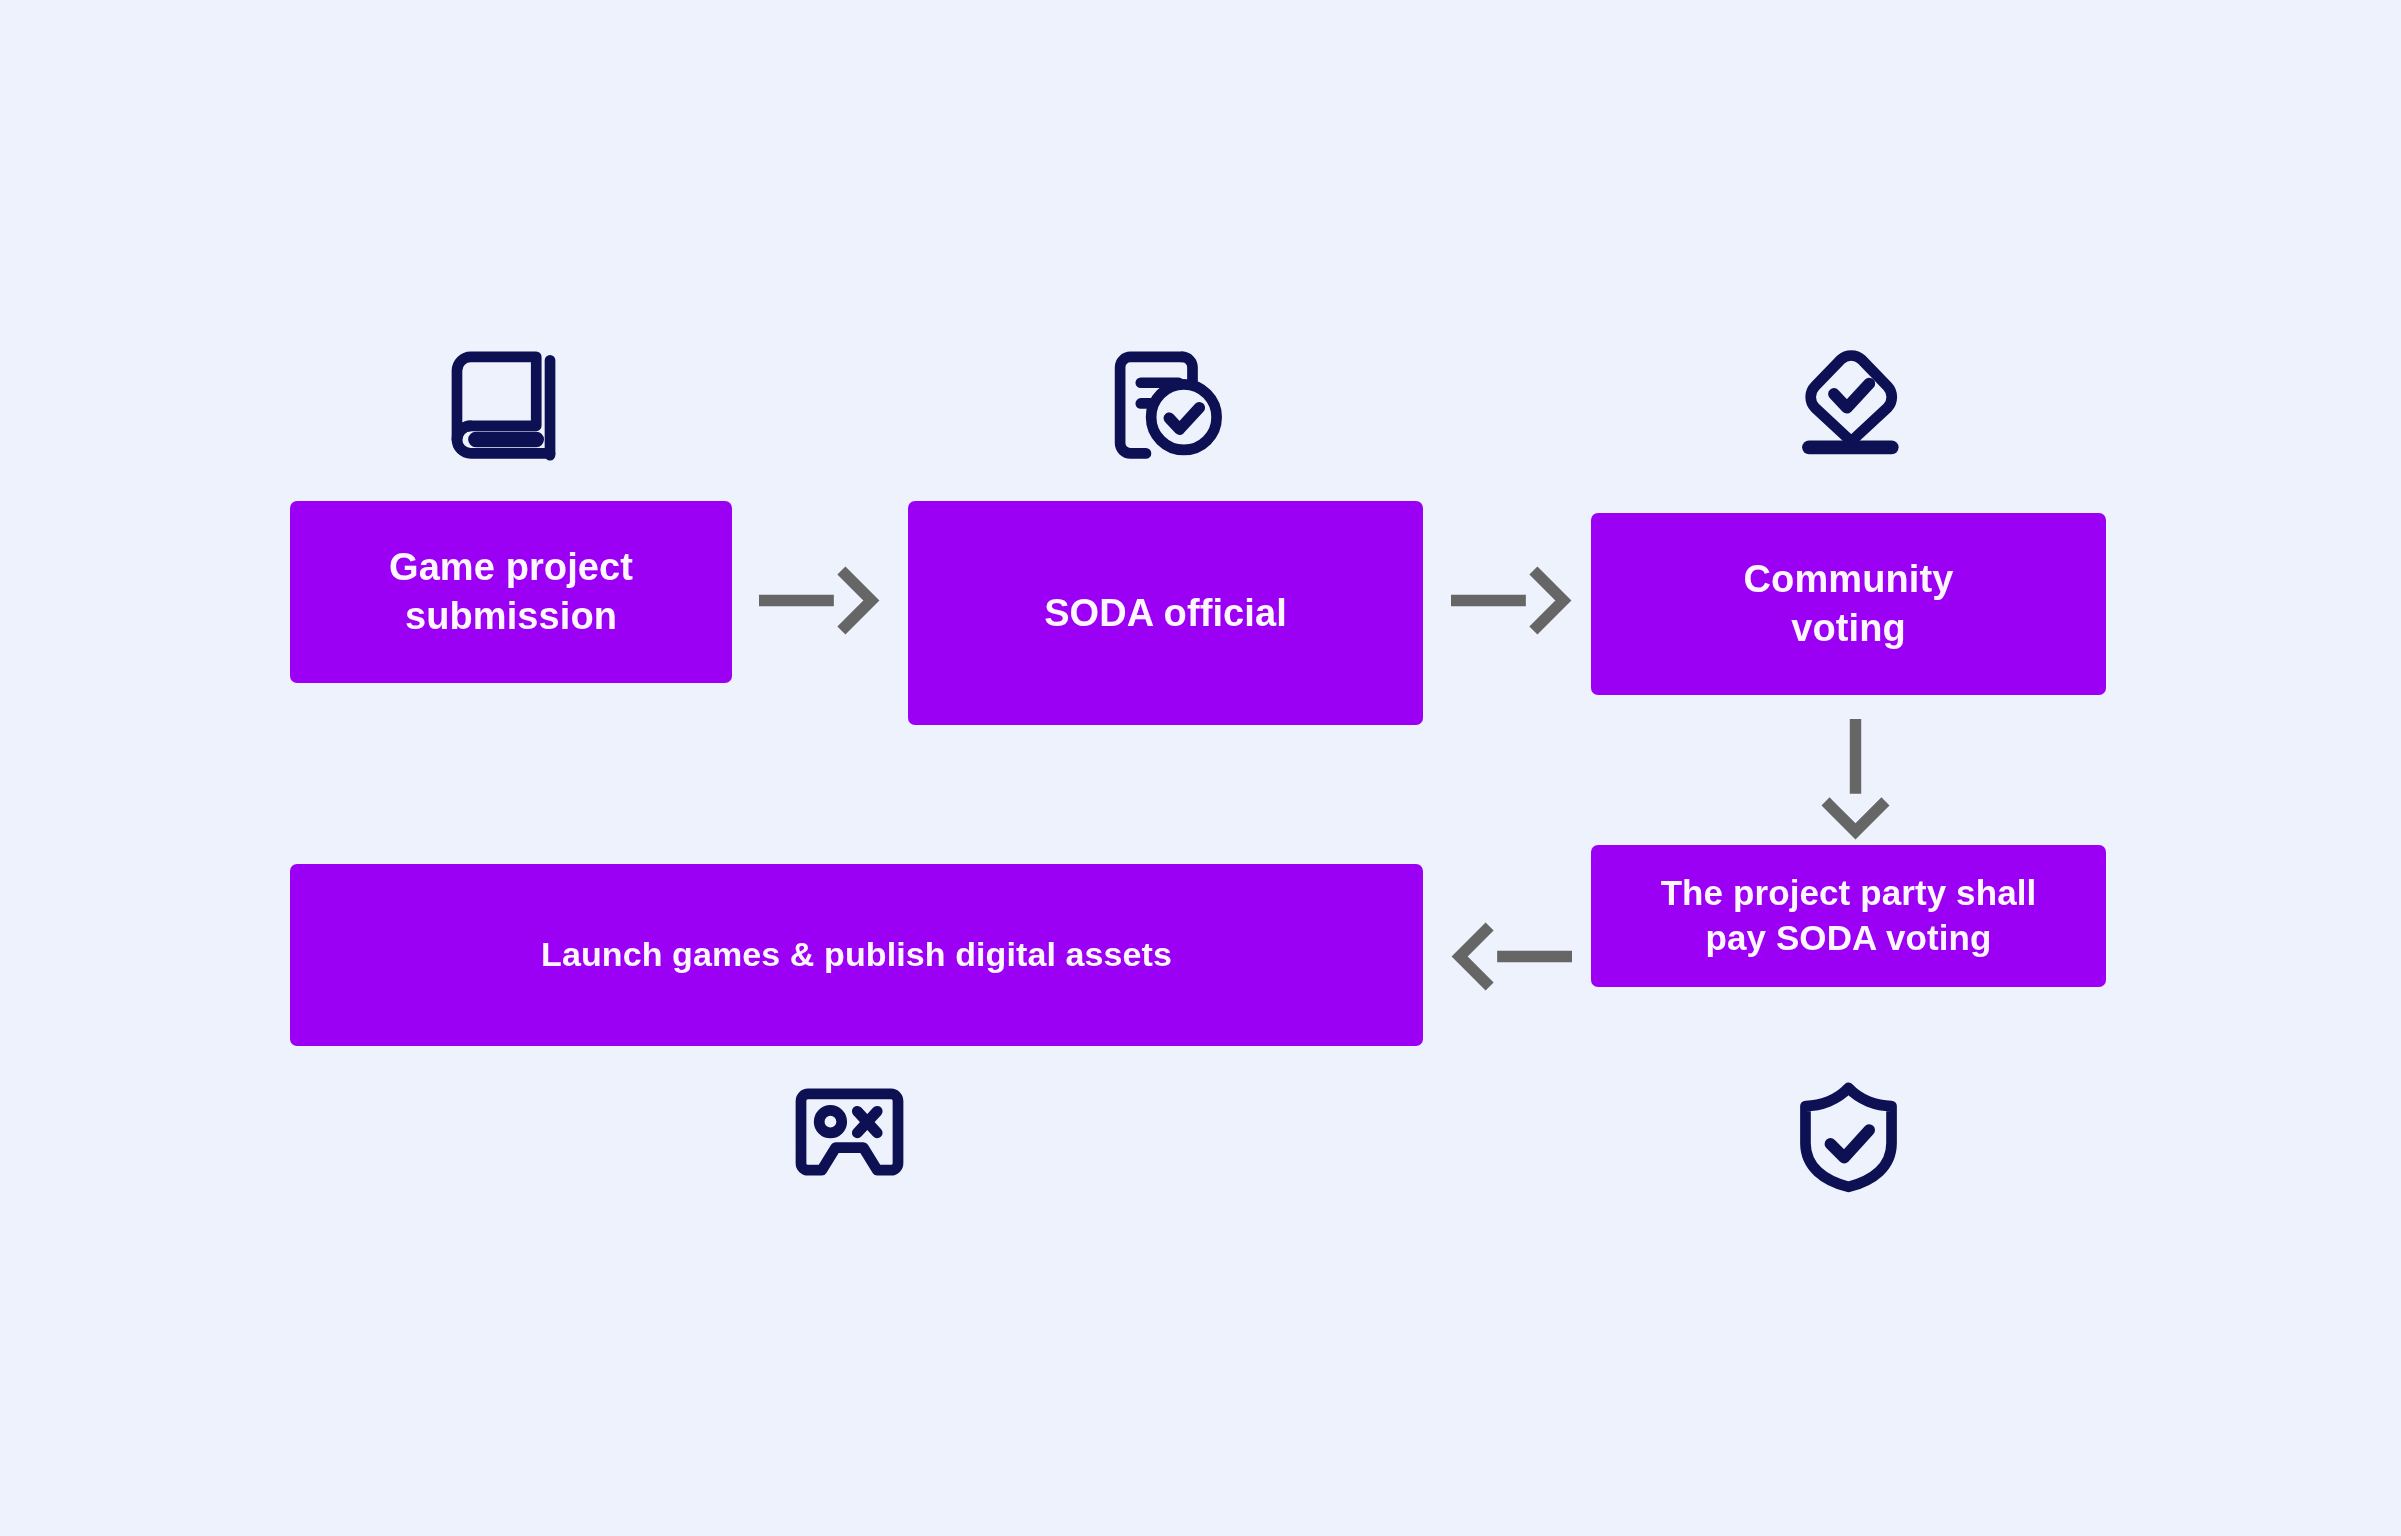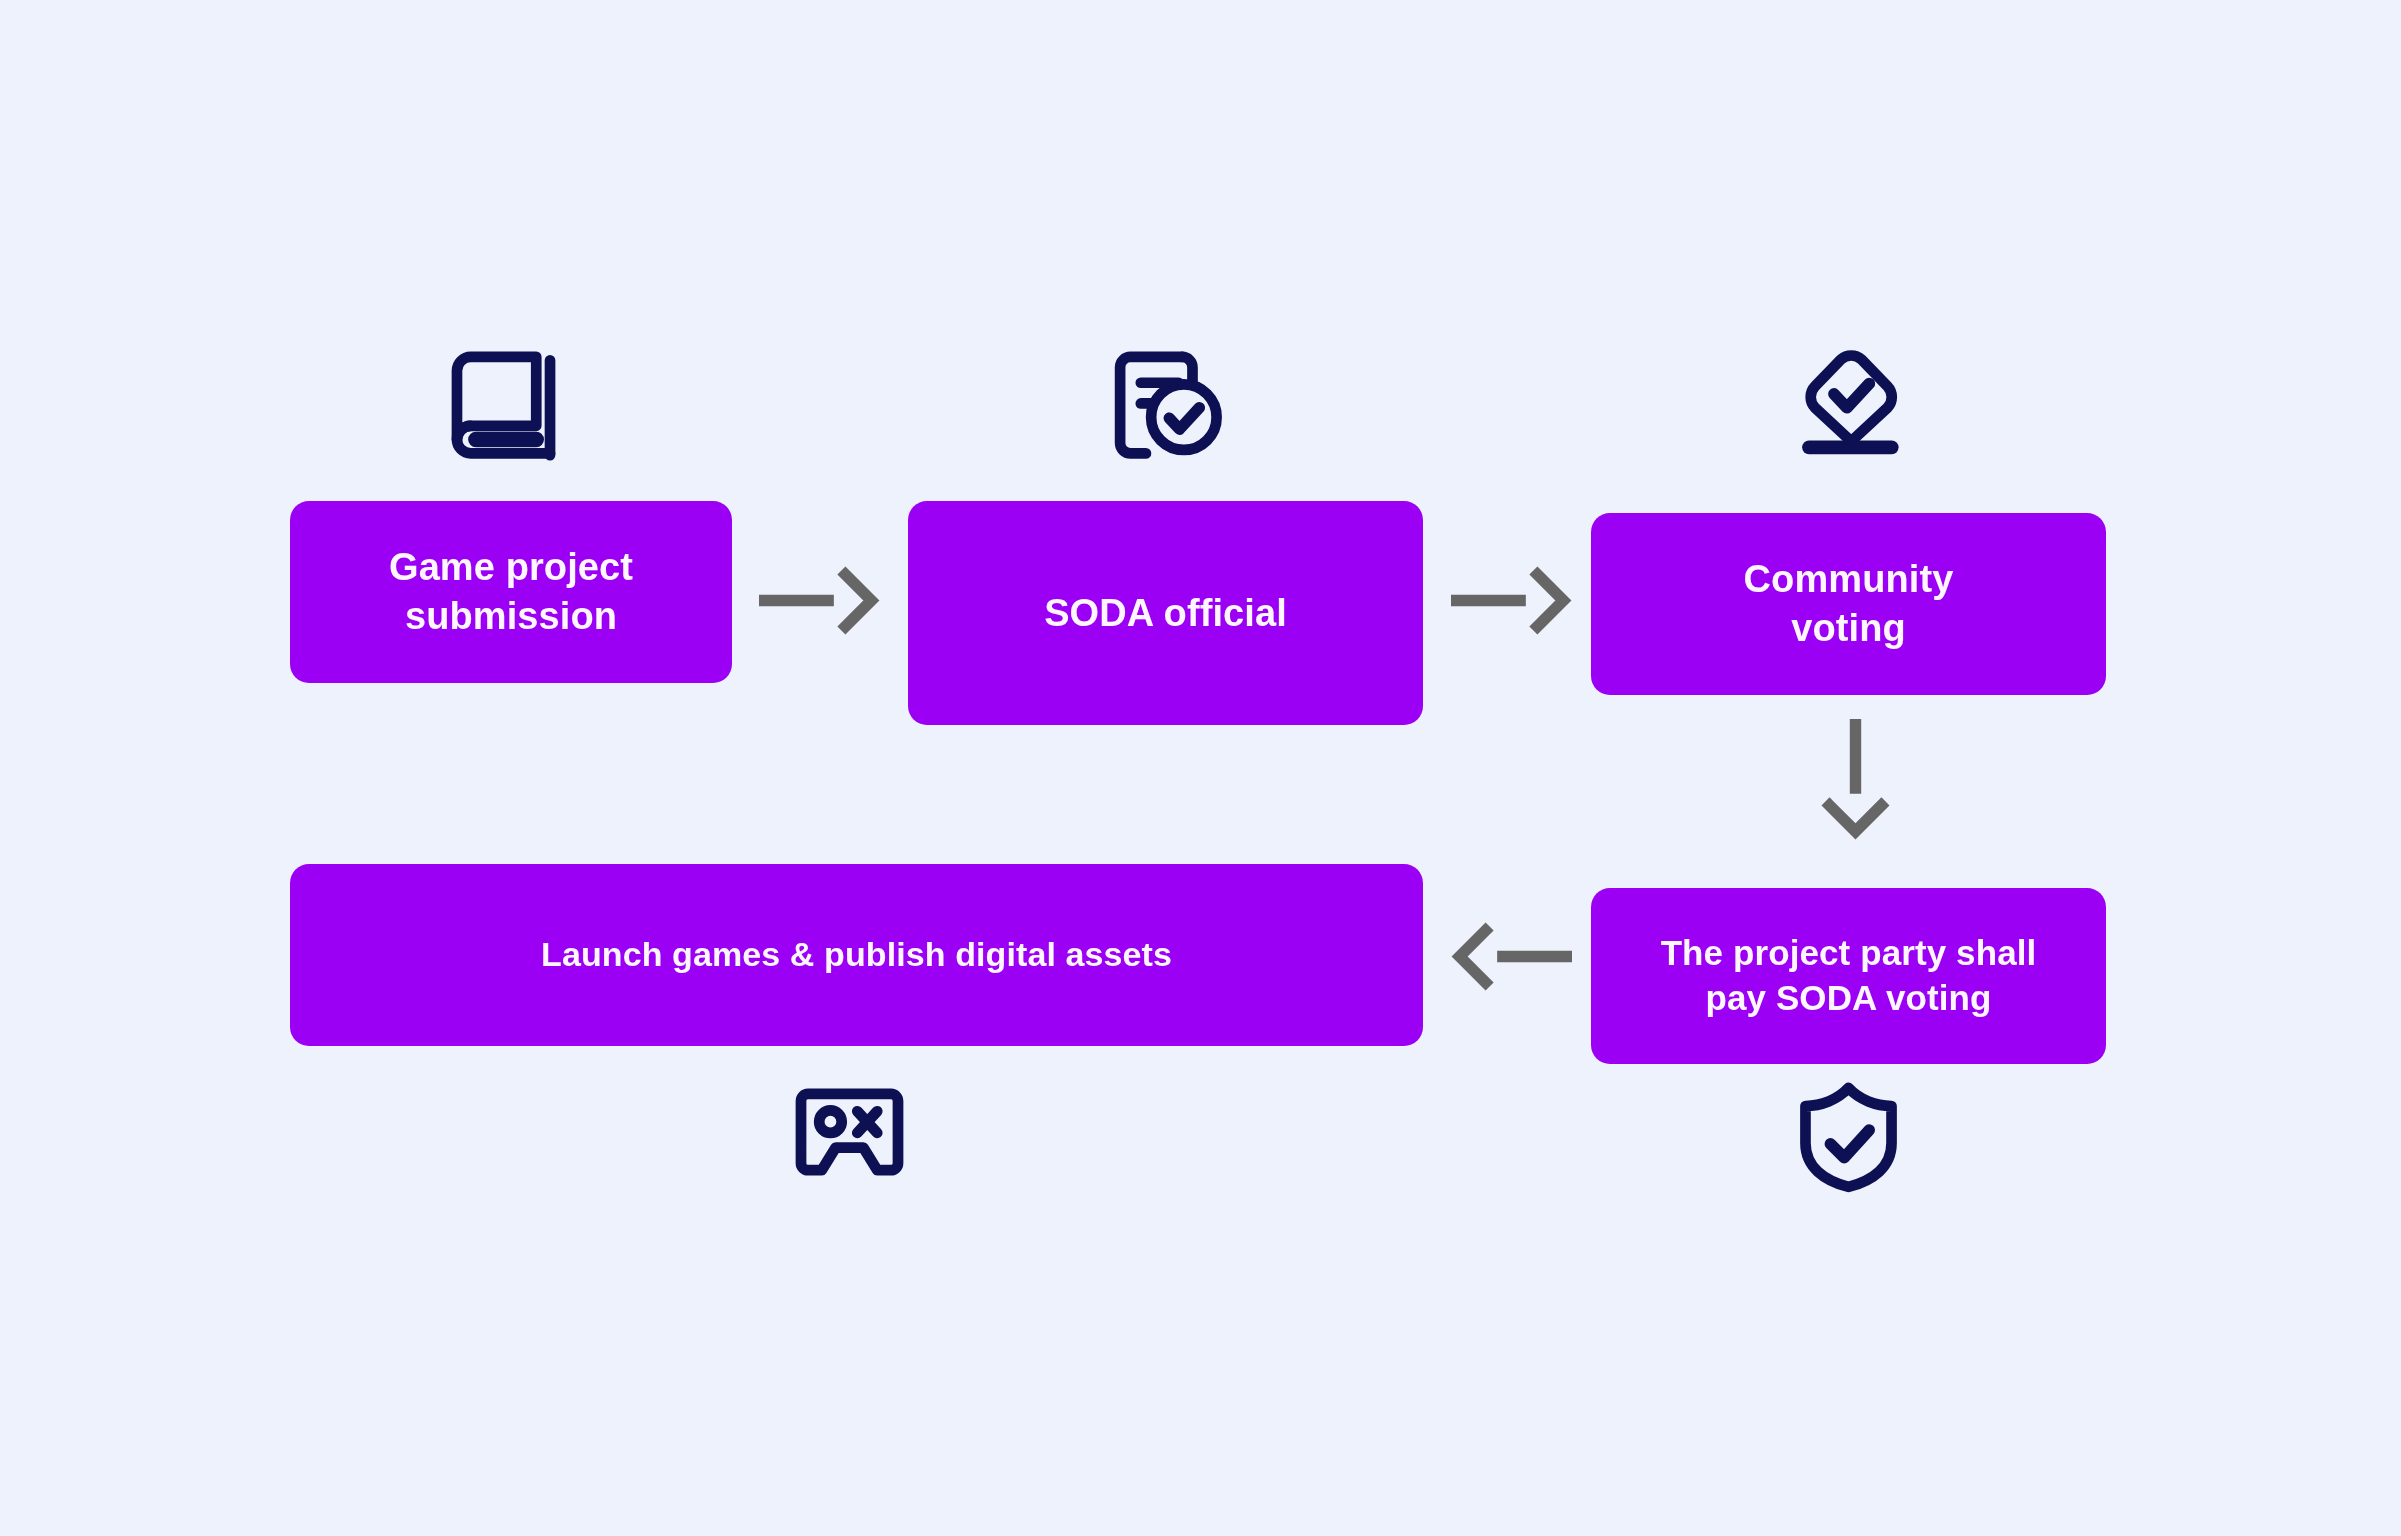--- a/index.html
+++ b/index.html
@@ -16,21 +16,21 @@
     position: relative;
     width: 2401px;
     height: 1537px;
     background: #eef2fc;
   }
 
   
   .node {
     position: absolute;
     background: #9b00f5;
-    border-radius: 19px;
+    border-radius: 7px;
     display: flex;
     align-items: center;
     justify-content: center;
     text-align: center;
     color: #fdf6ff;
     font-weight: 700;
     line-height: 1.28;
     letter-spacing: 0.1px;
     padding: 5.2px 15.6px;
   }
@@ -55,22 +55,22 @@
     margin-top: 12px;
   }
 
   
   #node-launch {
     left: 290px;  top: 864px;
     width: 1133px; height: 182px;
     font-size: 34px;
   }
   #node-deposit {
-    left: 1591px; top: 888px;
-    width: 515px; height: 176px;
+    left: 1591px; top: 845px;
+    width: 515px; height: 142px;
     font-size: 35px;
   }
 
   
   .icon {
     position: absolute;
     display: block;
   }
   .icon svg { display: block; }
 

